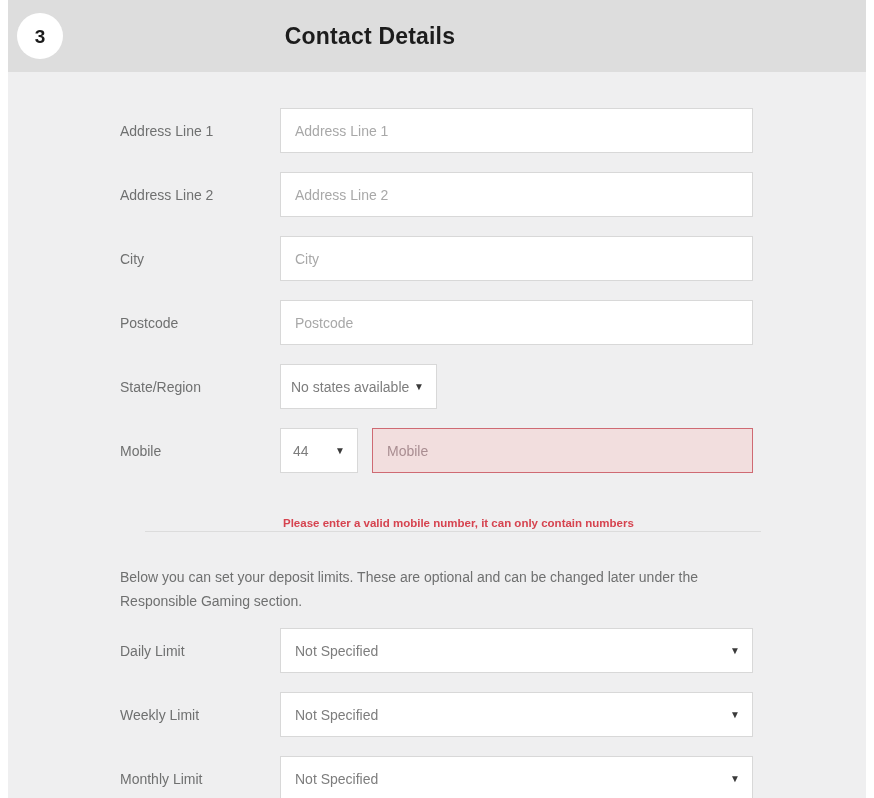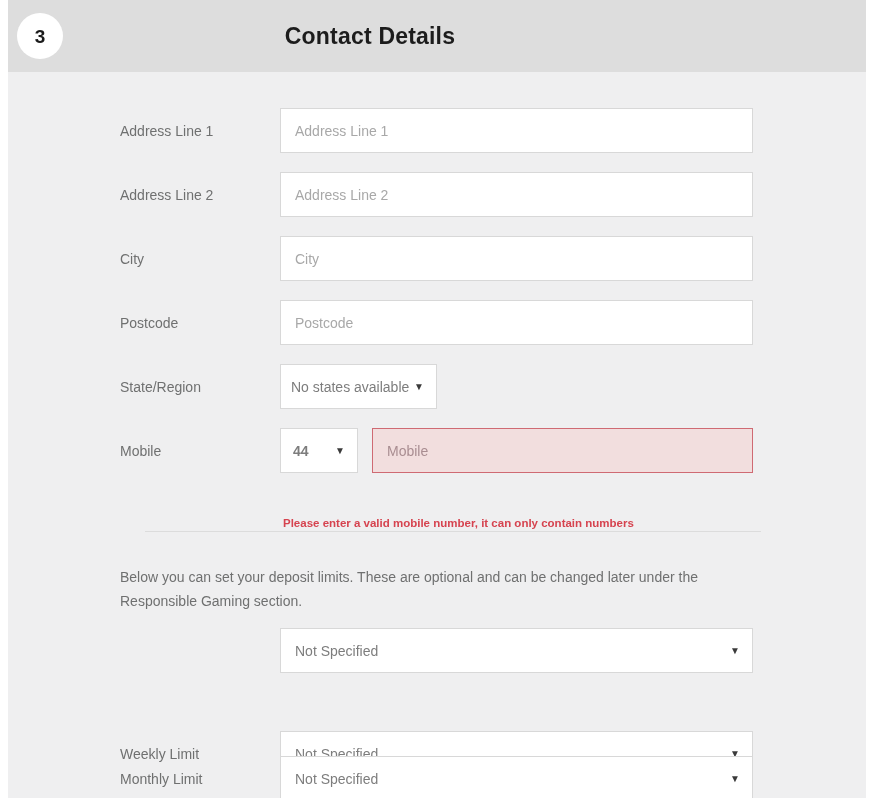--- a/index.html
+++ b/index.html
@@ -101,21 +101,21 @@
     background: #ffffff;
     border: 1px solid #d8d8d8;
     display: flex;
     align-items: center;
     padding: 0 14px;
     font-size: 14px;
     color: #a8a8a8;
   }
 
   .field.narrow { width: 157px; padding-left: 10px; }
-  .field.code   { width: 78px; padding: 0 12px; font-weight: bold; }
+  .field.code   { width: 78px; padding: 0 12px; }
 
   .field .placeholder { pointer-events: none; }
   .field .value { color: #7d7d7d; }
 
   .caret {
     position: absolute;
     right: 12px;
     top: 50%;
     transform: translateY(-50%);
     font-size: 10px;
@@ -222,27 +222,28 @@
         <span class="placeholder">Mobile</span>
       </div>
       <div class="error-msg">Please enter a valid mobile number, it can only contain numbers</div>
     </div>
 
     <div class="divider"></div>
 
     <div class="intro">Below you can set your deposit limits. These are optional and can be changed later under the Responsible Gaming section.</div>
 
     <div class="row" style="top:556px;">
+      <div class="label">Daily Limit</div>
       <div class="field">
         <span class="value">Not Specified</span>
         <span class="caret">▼</span>
       </div>
     </div>
 
-    <div class="row" style="top:620px;margin-top:39px;">
+    <div class="row" style="top:620px;">
       <div class="label">Weekly Limit</div>
       <div class="field">
         <span class="value">Not Specified</span>
         <span class="caret">▼</span>
       </div>
     </div>
 
     <div class="row" style="top:684px;">
       <div class="label">Monthly Limit</div>
       <div class="field">

